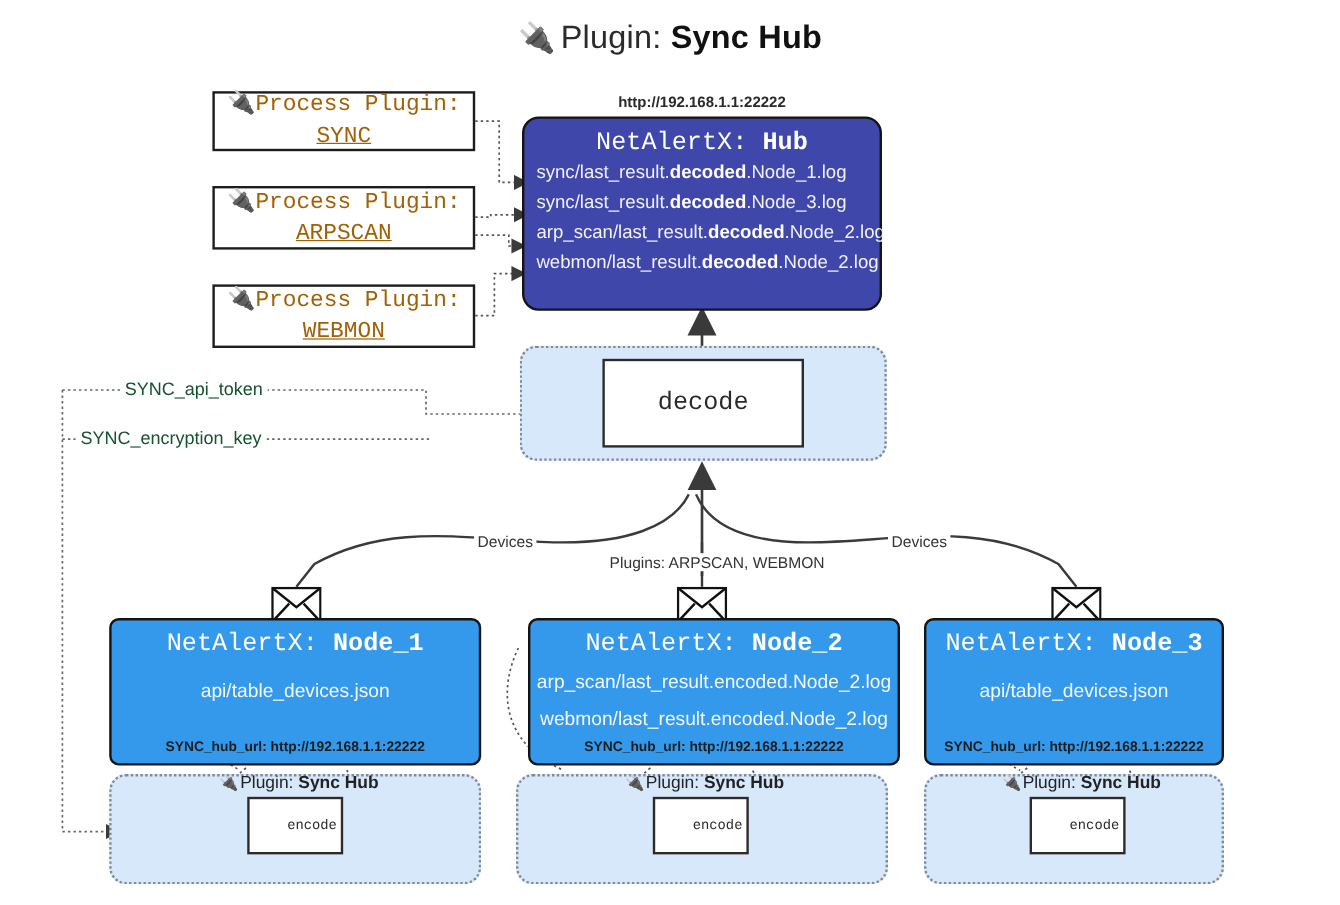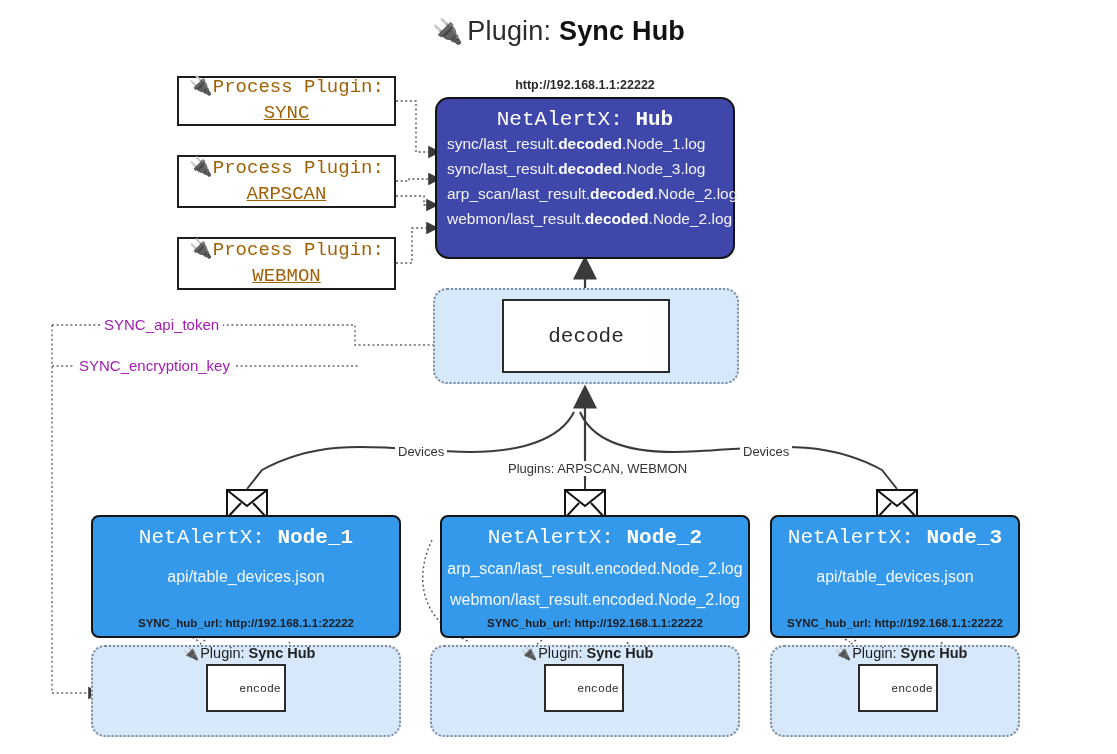--- a/index.html
+++ b/index.html
@@ -56,21 +56,21 @@
        white-space:nowrap;}
   .node .n-url{position:absolute;left:0;right:0;bottom:7px;text-align:center;
        font-size:11.5px;font-weight:bold;color:#1d1d1d;white-space:nowrap;}
 
   
   .elabel{position:absolute;font-size:13px;color:#333;white-space:nowrap;
        background:#fff;padding:0 3px;}
   .plabel{position:absolute;font-size:14.5px;color:#222;white-space:nowrap;}
   .plabel b{font-weight:bold;}
   .plabel .plug{font-size:13px;margin-right:1px;}
-  .varlabel{position:absolute;font-size:15px;color:#a21caf;white-space:nowrap;
+  .varlabel{position:absolute;font-size:15px;color:#14532d;white-space:nowrap;
        background:#fff;padding:0 4px;}
 
   
   .env{position:absolute;width:42px;height:30px;}
 </style>
 </head>
 <body>
 
 <div id="canvas">
 
@@ -177,21 +177,21 @@
     </div>
     <div class="row">
       <span>webmon/last_result.</span><b>decoded</b><span>.Node_2.log</span>
     </div>
   </div>
 
   <div class="box lightbox" style="left:433px;top:288px;width:306px;height:96px;"></div>
   <div class="box procbox" id="decode" style="left:502px;top:299px;width:168px;height:74px;">decode</div>
 
   <div class="varlabel" style="left:100px;top:316px;">SYNC_api_token</div>
-  <div class="varlabel" style="left:75px;top:357px;">SYNC_encryption_key</div>
+  <div class="varlabel" style="left:63px;top:357px;">SYNC_encryption_key</div>
 
   <div class="elabel" style="left:395px;top:444px;">Devices</div>
   <div class="elabel" style="left:740px;top:444px;">Devices</div>
   <div class="elabel" style="left:505px;top:461px;">Plugins: ARPSCAN, WEBMON</div>
 
   <svg class="env" style="left:226px;top:489px;" viewBox="0 0 42 30">
     <rect x="1" y="1" width="40" height="28" fill="#fff" stroke="#111" stroke-width="2"></rect>
     <path d="M1,1 L21,17 L41,1" fill="none" stroke="#111" stroke-width="2"></path>
     <path d="M1,29 L15,14 M41,29 L27,14" fill="none" stroke="#111" stroke-width="2"></path>
   </svg>

